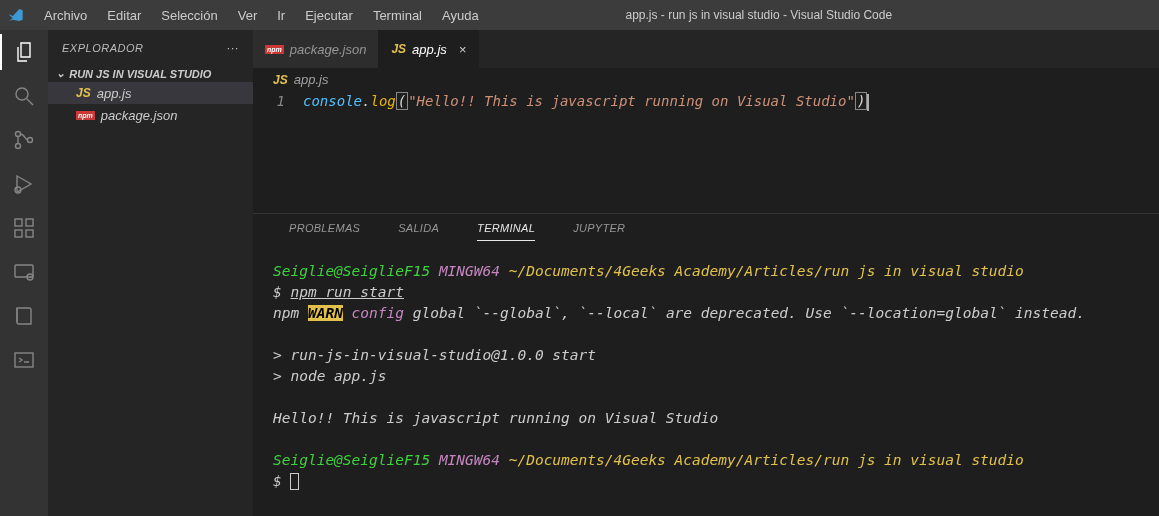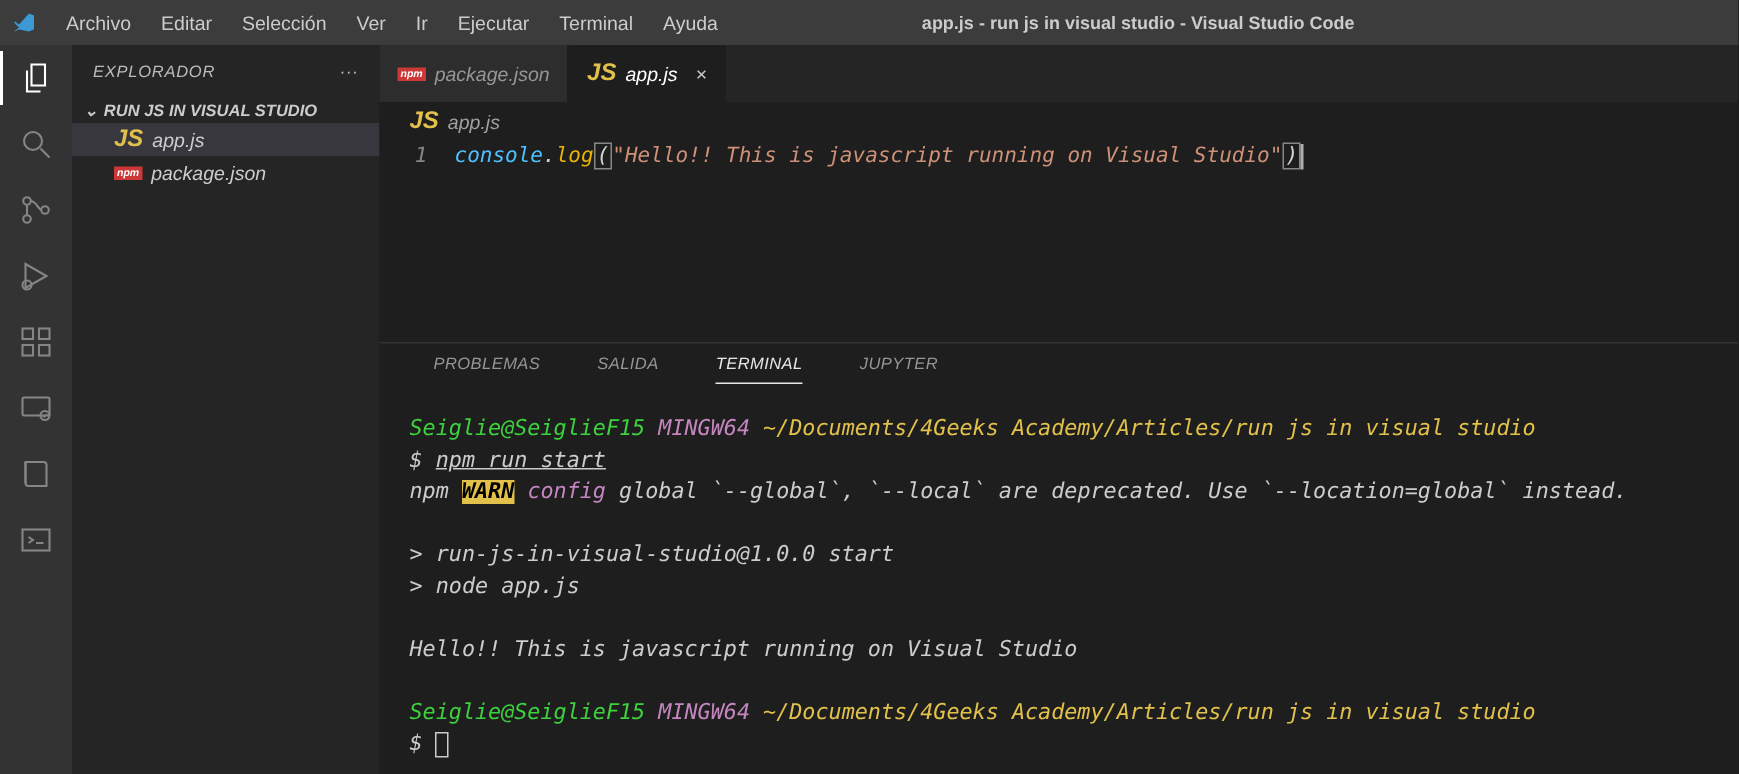--- a/index.html
+++ b/index.html
@@ -30,21 +30,20 @@
 .menu-item {
   padding: 4px 8px;
   color: #cccccc;
   cursor: pointer;
 }
 .titlebar-title {
   flex: 1;
   text-align: center;
   color: #cccccc;
   font-size: 12px;
-  font-weight: bold;
 }
 .main {
   flex: 1;
   display: flex;
   overflow: hidden;
   font-style: italic;
 }
 .activity-bar {
   width: 48px;
   background: #333333;
@@ -105,21 +104,21 @@
   padding: 2px 8px 2px 28px;
   height: 22px;
   cursor: pointer;
   gap: 6px;
 }
 .tree-item.active {
   background: #37373d;
 }
 .file-icon-js {
   color: #e2c14b;
-  font-size: 16px;
+  font-size: 12px;
   font-weight: bold;
 }
 .file-icon-npm {
   background: #cb3837;
   color: #fff;
   font-size: 7px;
   font-weight: bold;
   padding: 1px 2px;
 }
 .editor-area {
@@ -210,21 +209,21 @@
   padding-bottom: 6px;
   margin-left: 16px;
 }
 .panel-tab.active {
   color: #e7e7e7;
   border-bottom: 1px solid #e7e7e7;
 }
 .terminal {
   font-family: Consolas, monospace;
   font-size: 14.5px;
-  padding: 12px 20px 9px 20px;
+  padding: 12px 20px 24px 20px;
   line-height: 1.45;
   white-space: pre;
 }
 .t-user { color: #3dd13d; }
 .t-host { color: #c586c0; }
 .t-path { color: #e2c14b; }
 .t-plain { color: #cccccc; }
 .t-warn-bg { background: #e2c14b; color: #000; font-weight: bold; }
 .t-warn-text { color: #c586c0; }
 .t-underline { text-decoration: underline; }

